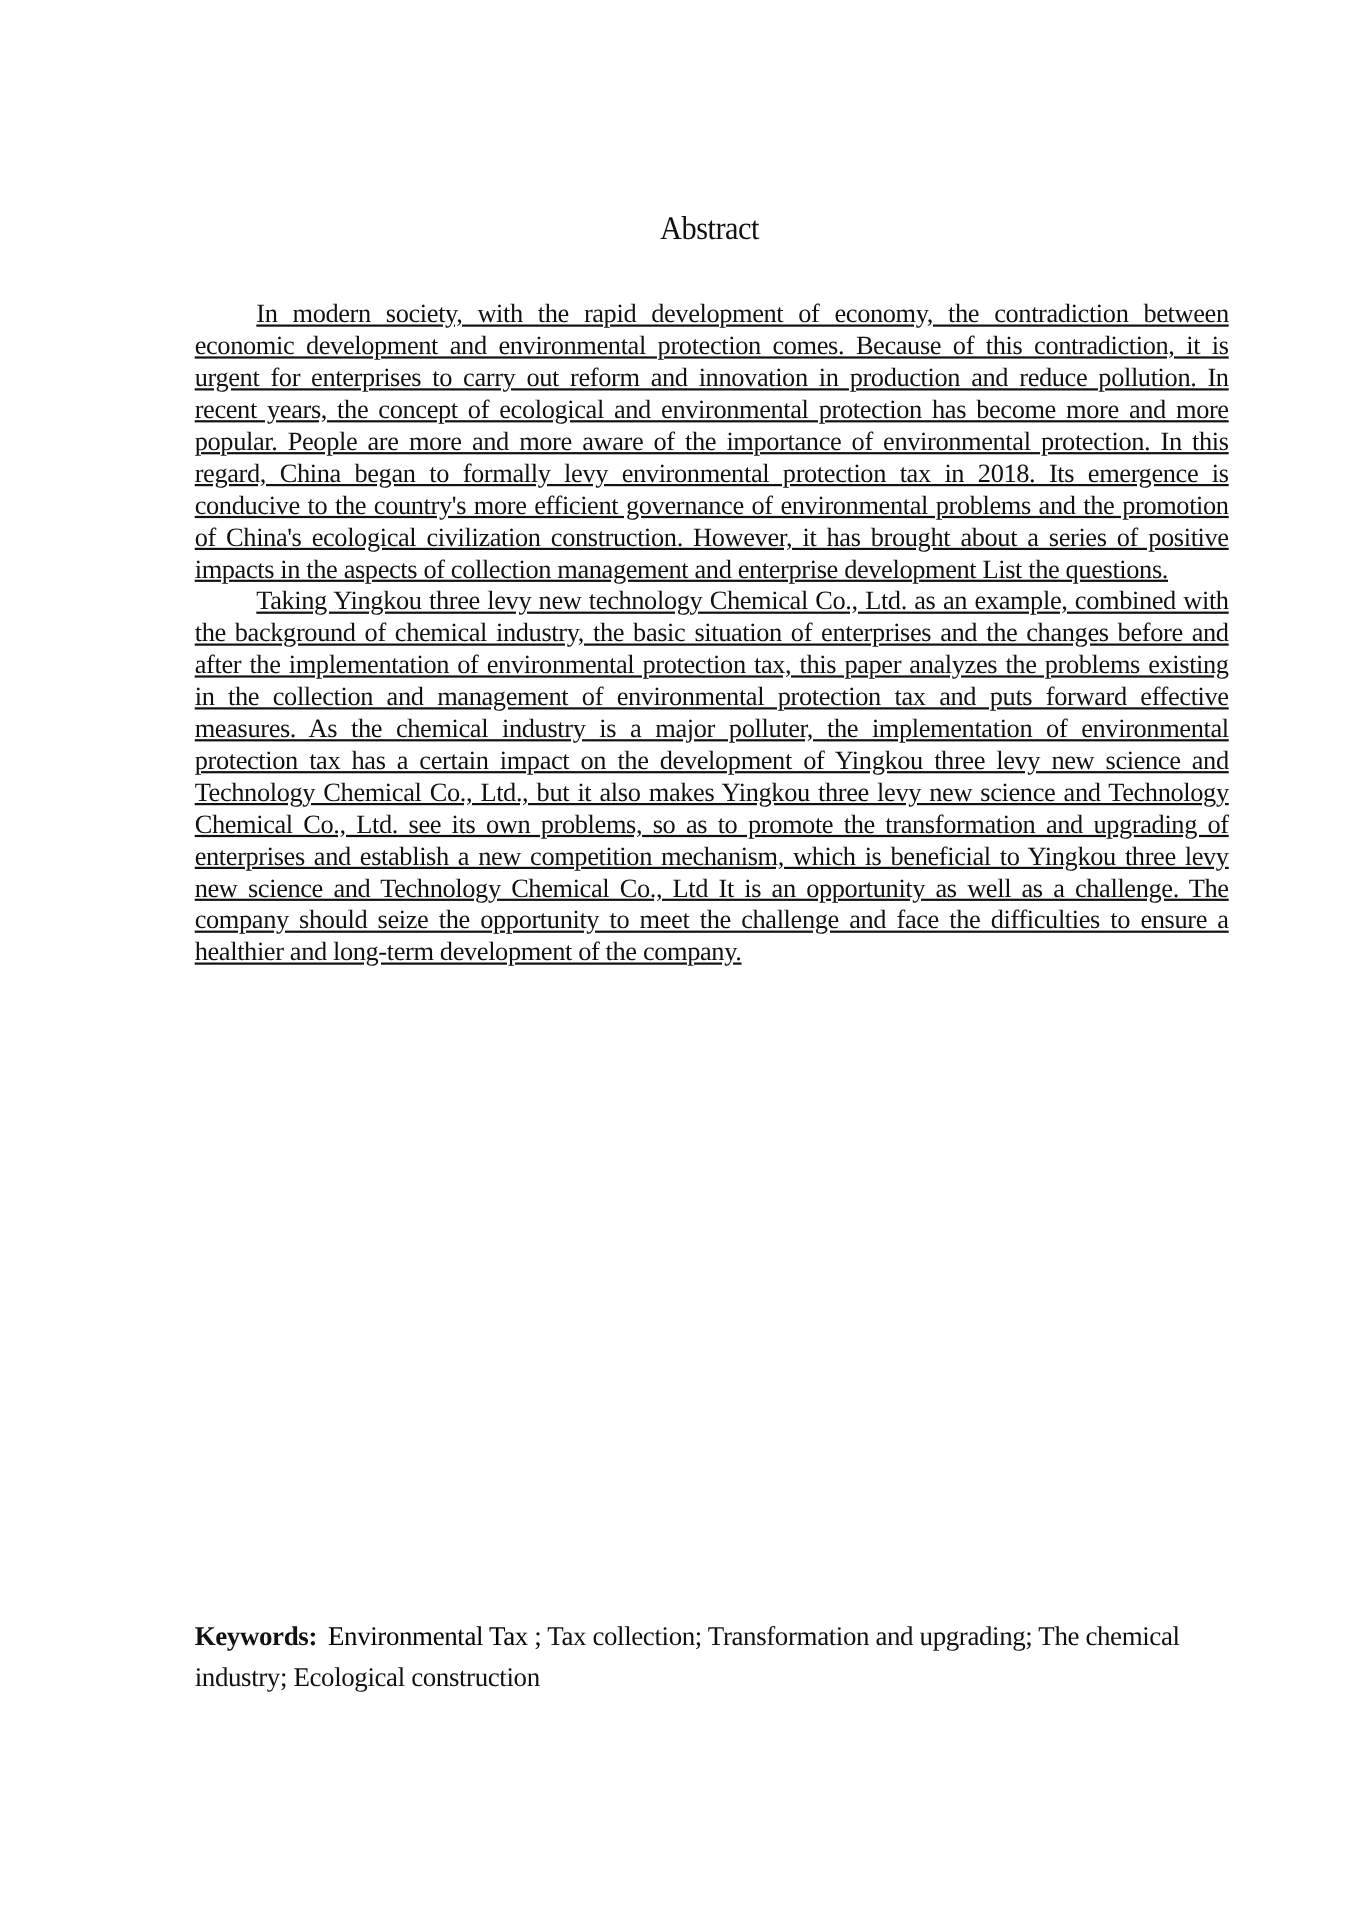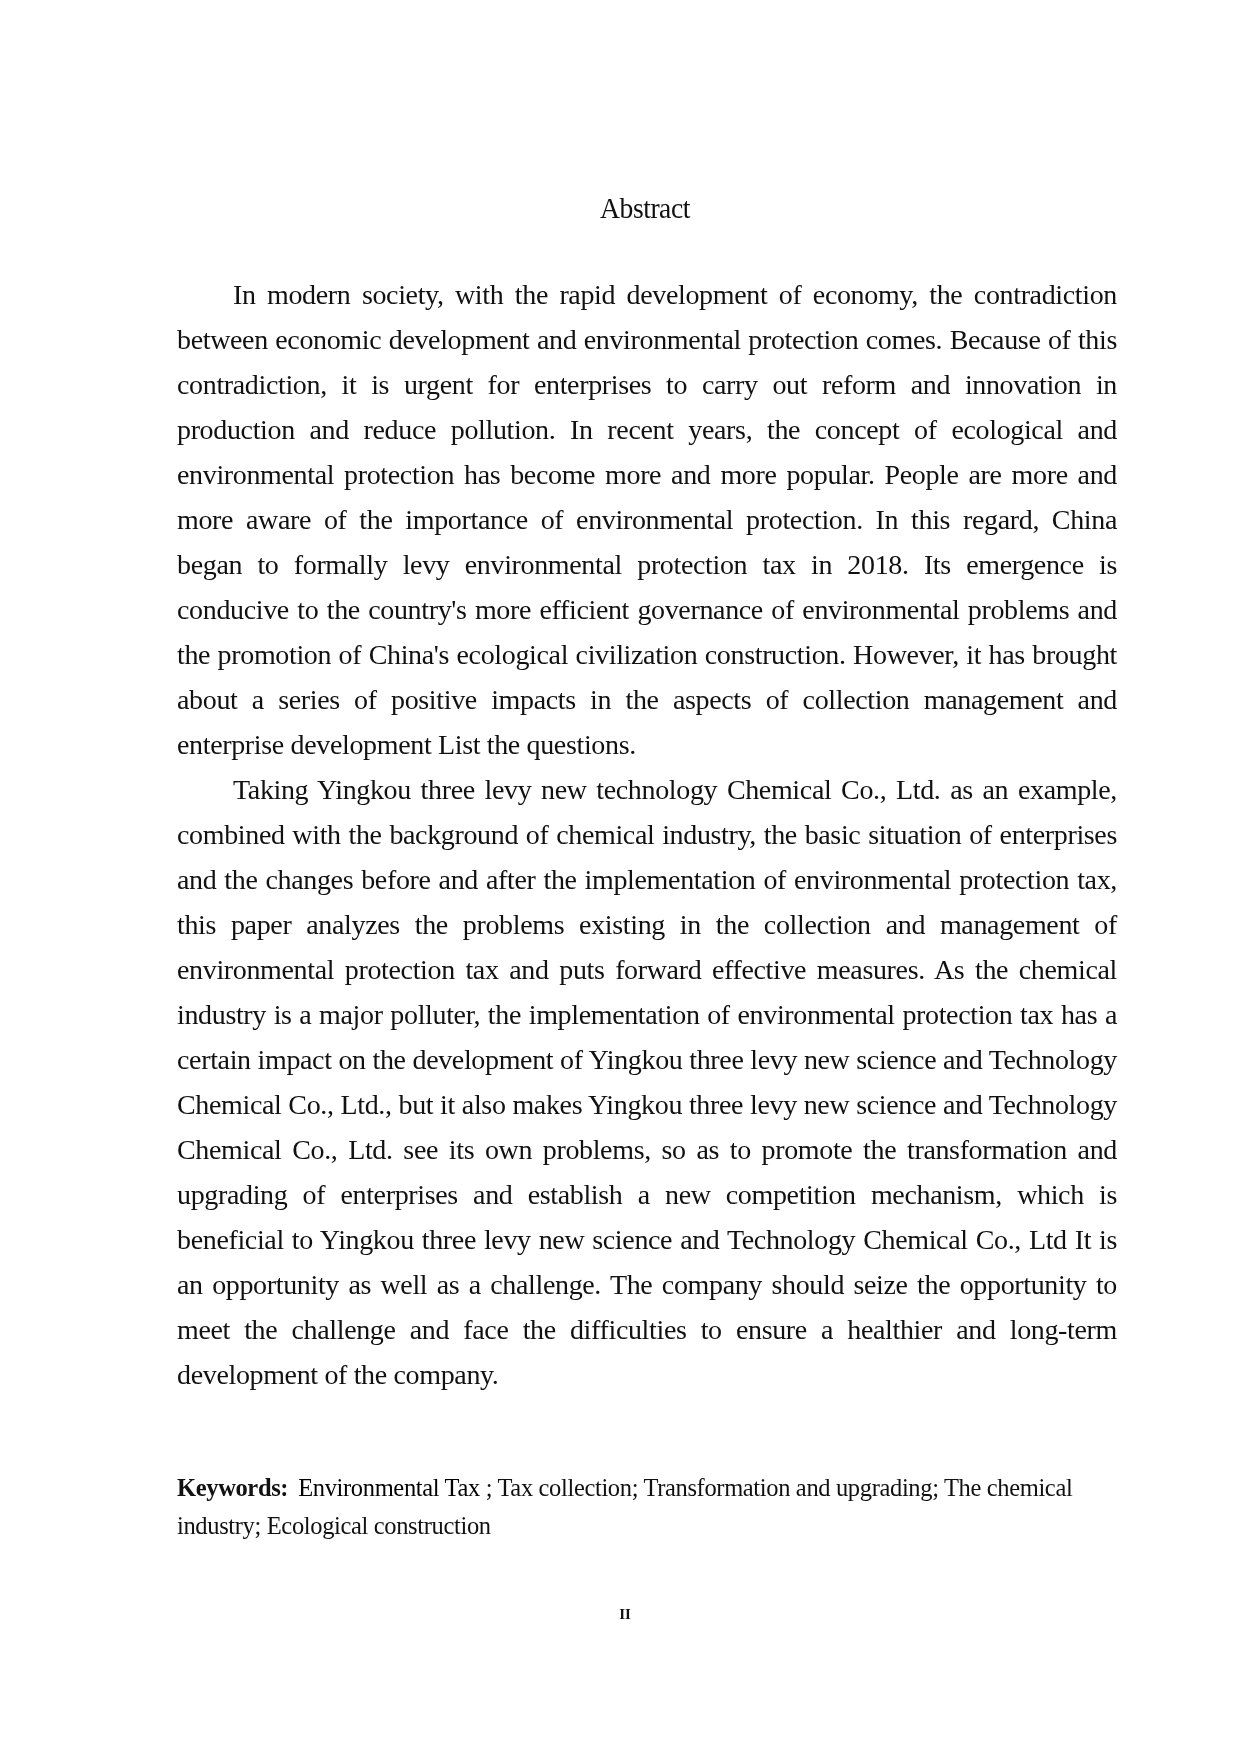--- a/index.html
+++ b/index.html
@@ -36,26 +36,27 @@
       box-sizing: border-box;
     }
     .body-text {
       position: absolute;
       left: 177px;
       top: 256px;
       width: 940px;
     }
     .para {
       margin: 0;
-      font-size: 28px;
-      line-height: 45px;
+      font-size: 24px;
+      line-height: 29px;
       text-align: justify;
       text-indent: 56px;
       letter-spacing: -0.35px;
       word-spacing: 0px;
+      text-decoration: underline;
     }
     .keywords {
       position: absolute;
       left: 177px;
       top: 1453px;
       width: 940px;
       font-size: 24.5px;
       line-height: 38px;
       letter-spacing: -0.35px;
       margin: 0;
@@ -85,14 +86,13 @@
 <div class="page">
   <div class="title">Abstract</div>
 
   <div class="body-text">
     <p class="para">In modern society, with the rapid development of economy, the contradiction between economic development and environmental protection comes. Because of this contradiction, it is urgent for enterprises to carry out reform and innovation in production and reduce pollution. In recent years, the concept of ecological and environmental protection has become more and more popular. People are more and more aware of the importance of environmental protection. In this regard, China began to formally levy environmental protection tax in 2018. Its emergence is conducive to the country's more efficient governance of environmental problems and the promotion of China's ecological civilization construction. However, it has brought about a series of positive impacts in the aspects of collection management and enterprise development List the questions.</p>
     <p class="para">Taking Yingkou three levy new technology Chemical Co., Ltd. as an example, combined with the background of chemical industry, the basic situation of enterprises and the changes before and after the implementation of environmental protection tax, this paper analyzes the problems existing in the collection and management of environmental protection tax and puts forward effective measures. As the chemical industry is a major polluter, the implementation of environmental protection tax has a certain impact on the development of Yingkou three levy new science and Technology Chemical Co., Ltd., but it also makes Yingkou three levy new science and Technology Chemical Co., Ltd. see its own problems, so as to promote the transformation and upgrading of enterprises and establish a new competition mechanism, which is beneficial to Yingkou three levy new science and Technology Chemical Co., Ltd It is an opportunity as well as a challenge. The company should seize the opportunity to meet the challenge and face the difficulties to ensure a healthier and long-term development of the company.</p>
   </div>
 
   <p class="keywords"><span class="kw-label">Keywords:</span><span class="kw-first">Environmental Tax</span><span> ; Tax collection; Transformation and upgrading; The chemical industry; Ecological construction</span></p>
 
-  <div class="page-number">II</div>
 </div>
 
 </body></html>

